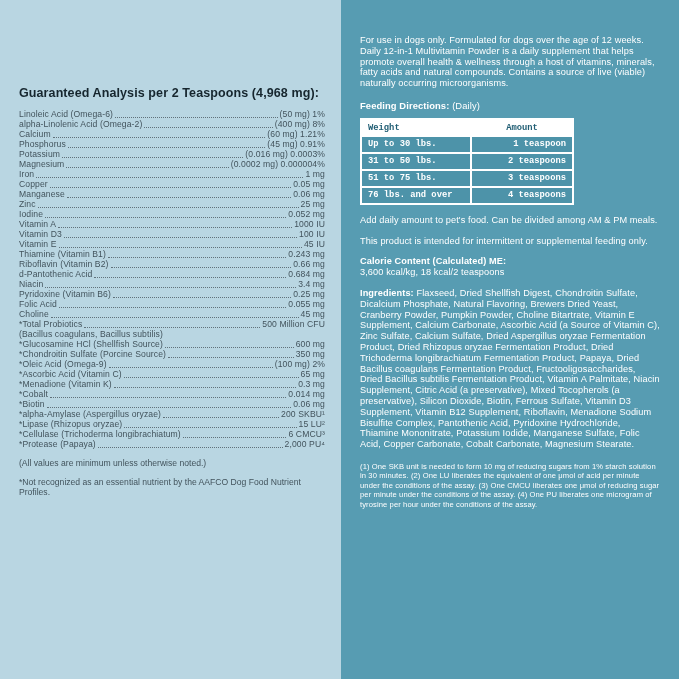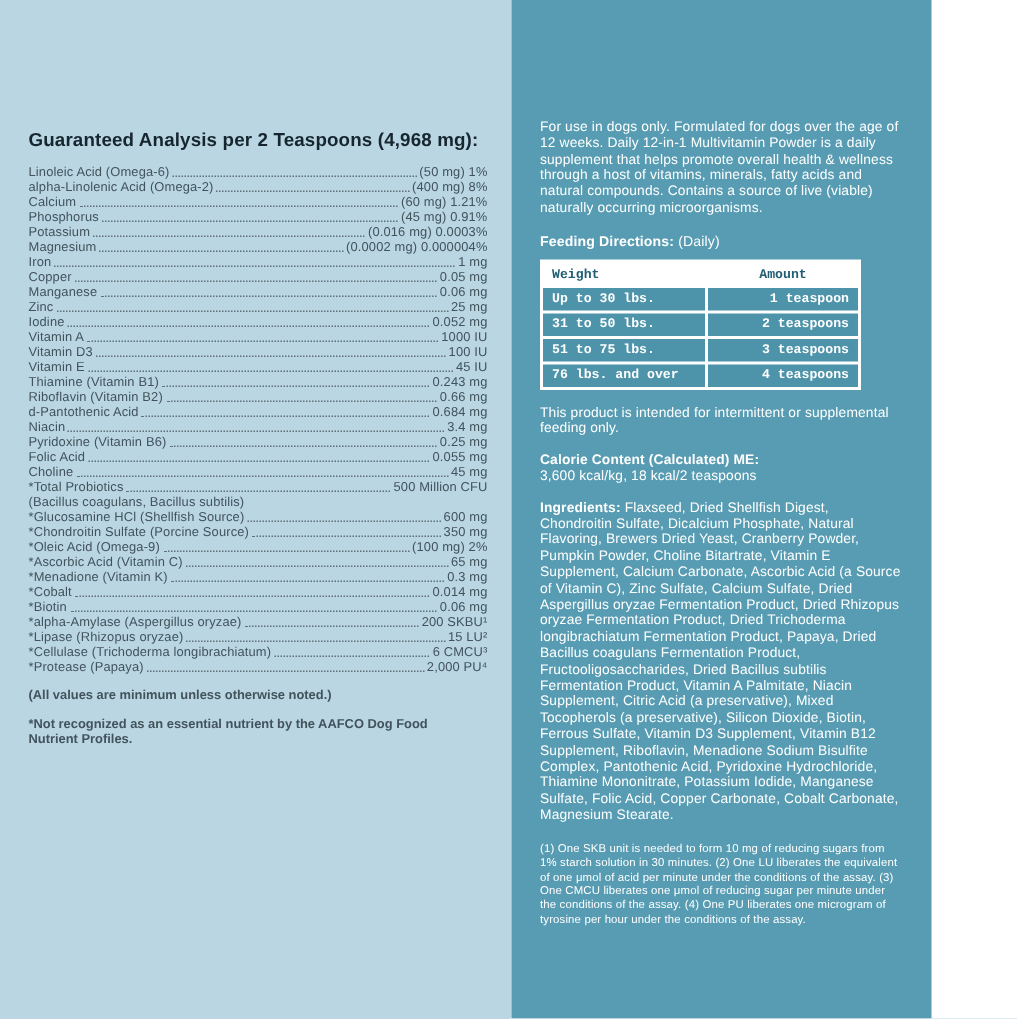--- a/index.html
+++ b/index.html
@@ -44,27 +44,26 @@
     border-bottom: 1.5px dotted #60717a;
     margin: 0 2px 1.5px 2px;
   }
   .nutrient-row .nval { white-space: nowrap; }
   .left-note {
     font-size: 8.6px;
     line-height: 10px;
     color: #42535c;
     margin-top: 9px;
     width: 290px;
-    font-weight: bold;
   }
   
   .panel-right {
-    width: 280px; height: 679px;
+    width: 338px; height: 679px;
     background: #579cb2;
-    padding: 79px 19px 0 19px;
+    padding: 35px 19px 0 19px;
     flex-shrink: 0;
     color: #ffffff;
   }
   .rp-par {
     font-size: 9.2px;
     line-height: 10.8px;
     letter-spacing: 0.1px;
     margin-bottom: 10px;
   }
   .rp-bold { font-weight: bold; }
@@ -315,20 +314,21 @@
             <td>51 to 75 lbs.</td>
             <td>3 teaspoons</td>
           </tr>
           <tr>
             <td>76 lbs. and over</td>
             <td>4 teaspoons</td>
           </tr>
         </tbody>
     </table>
 
+    <div class="rp-par">Add daily amount to pet's food. Can be divided among AM &amp; PM meals.</div>
 
     <div class="rp-par">This product is intended for intermittent or supplemental feeding only.</div>
 
     <div class="rp-par calorie-block">
       <div class="rp-bold">Calorie Content (Calculated) ME:</div>
       <div>3,600 kcal/kg, 18 kcal/2 teaspoons</div>
     </div>
 
     <div class="rp-par">
       <span class="rp-bold">Ingredients:</span><span> Flaxseed, Dried Shellfish Digest, Chondroitin Sulfate, Dicalcium Phosphate, Natural Flavoring, Brewers Dried Yeast, Cranberry Powder, Pumpkin Powder, Choline Bitartrate, Vitamin E Supplement, Calcium Carbonate, Ascorbic Acid (a Source of Vitamin C), Zinc Sulfate, Calcium Sulfate, Dried Aspergillus oryzae Fermentation Product, Dried Rhizopus oryzae Fermentation Product, Dried Trichoderma longibrachiatum Fermentation Product, Papaya, Dried Bacillus coagulans Fermentation Product, Fructooligosaccharides, Dried Bacillus subtilis Fermentation Product, Vitamin A Palmitate, Niacin Supplement, Citric Acid (a preservative), Mixed Tocopherols (a preservative), Silicon Dioxide, Biotin, Ferrous Sulfate, Vitamin D3 Supplement, Vitamin B12 Supplement, Riboflavin, Menadione Sodium Bisulfite Complex, Pantothenic Acid, Pyridoxine Hydrochloride, Thiamine Mononitrate, Potassium Iodide, Manganese Sulfate, Folic Acid, Copper Carbonate, Cobalt Carbonate, Magnesium Stearate.</span>

